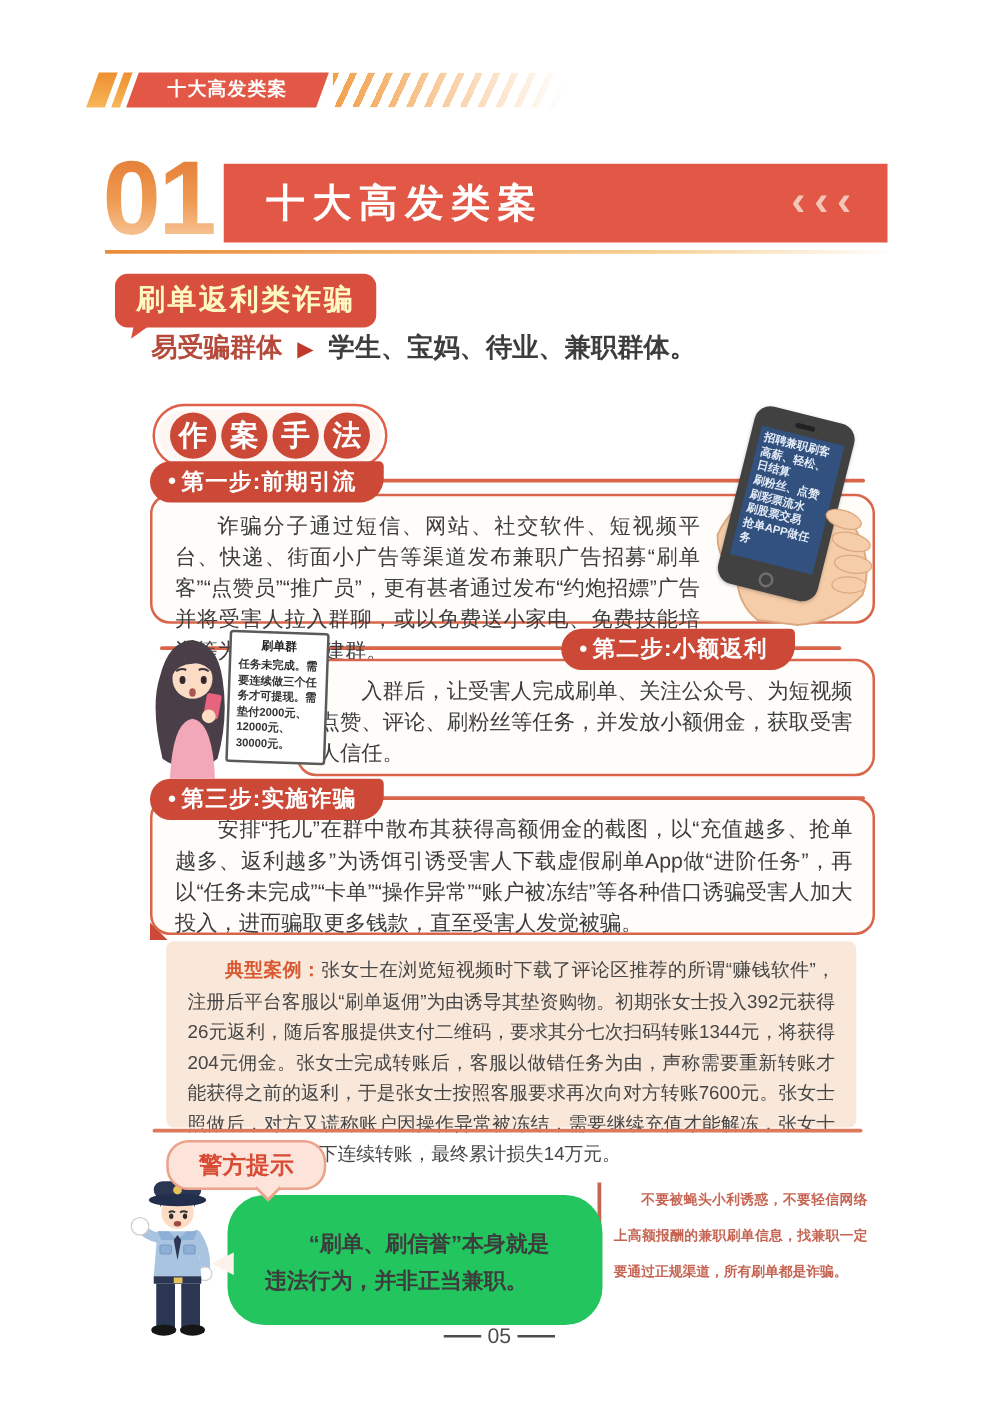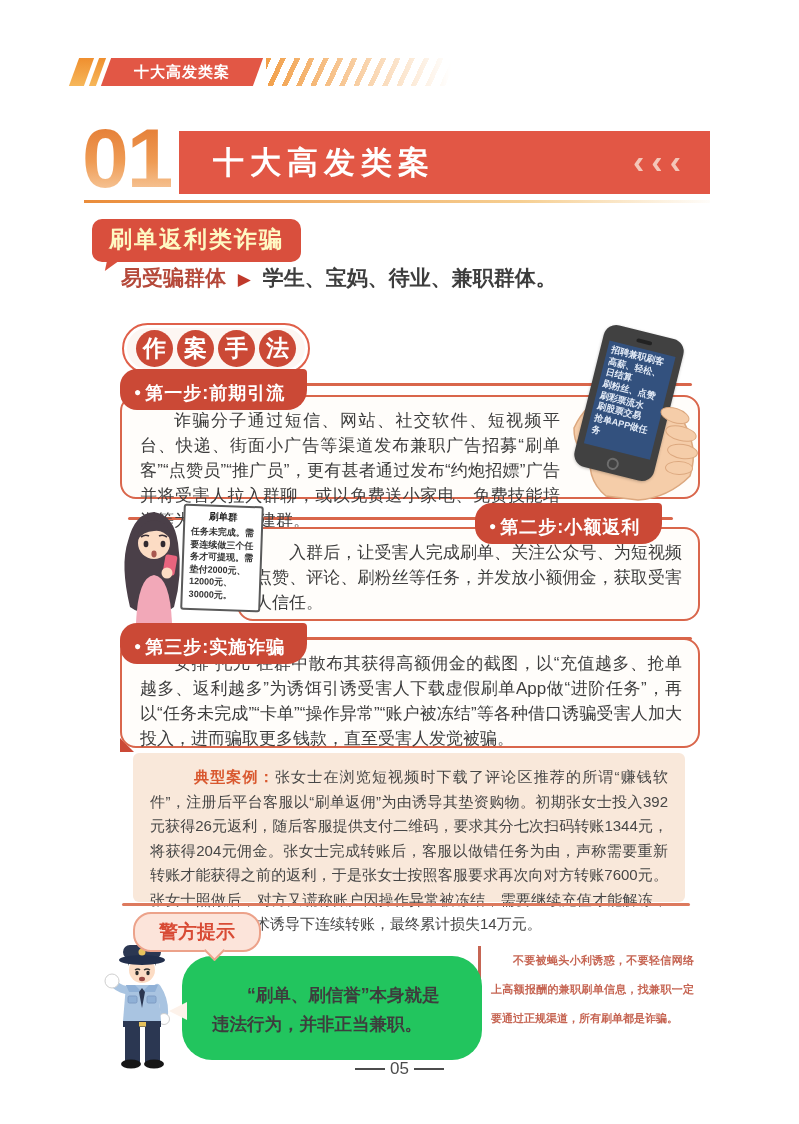--- a/index.html
+++ b/index.html
@@ -46,24 +46,24 @@
     border:2px solid #e0604a; border-radius:27px; padding:5px 12px; box-shadow:0 0 0 3px #fff inset; }
   .method-pill .c { width:37px; height:37px; border-radius:50%; background:#cb4936; color:#fff;
     font-size:23px; font-weight:bold; display:flex; align-items:center; justify-content:center; }
 
   
   .step-line { position:absolute; height:3px; background:#d9664b; border-radius:2px; z-index:1; }
   .sl1 { left:140px; top:383px; width:552px; }
   .sl2 { left:128px; top:517px; width:545px; }
   .sl3 { left:140px; top:637px; width:552px; }
   .step-pill { position:absolute; z-index:3; background:#cb4936; color:#fff; font-size:18px; font-weight:bold;
-    padding:12px 22px 5px 14px; border-radius:17px 4px 20px 17px; letter-spacing:1px; }
+    padding:4px 22px 5px 14px; border-radius:17px 4px 20px 17px; letter-spacing:1px; }
   .step-pill .b { font-size:12px; vertical-align:3px; margin-right:3px; }
   .sp1 { left:120px; top:369px; }
-  .sp2 { left:475px; top:503px;text-align:center; }
+  .sp2 { left:449px; top:503px;text-align:center; }
   .sp3 { left:120px; top:623px; }
   .step-box { position:absolute; z-index:2; background:#fffdfa; border:2.5px solid #d9664b; border-radius:16px; }
   .sb1 { left:120px; top:395px; width:580px; height:104px; }
   .sb2 { left:237px; top:527px; width:463px; height:94px; }
   .sb3 { left:120px; top:638px; width:580px; height:110px; }
   .step-box p { color:#3d3d3d; font-size:17px; line-height:25px; text-indent:2em; text-align:justify; }
   .sb1 p { margin:11px 16px 0 18px; width:420px; }
   .sb2 p { margin:11px 16px 0 16px; }
   .sb3 p { margin:11px 16px 0 18px; }
 
@@ -86,21 +86,21 @@
   .note .nt { font-size:9.5px; font-weight:bold; text-align:center; color:#222; margin-bottom:2px; }
   .note .nb { font-size:9px; line-height:1.4; color:#333; font-weight:bold; }
 
   
   .case-corner { position:absolute; left:120px; top:738px; width:0; height:0;
     border-bottom:14px solid #cb4936; border-right:14px solid transparent; }
   .case-box { position:absolute; left:133px; top:753px; width:552px; height:149px; background:#f9e8da;
     border-radius:6px; }
   .case-box p { margin:12px 17px 0 17px; font-size:15px; line-height:24.5px; color:#464646;
     text-indent:2em; text-align:justify; }
-  .case-label { color:#d9582f; font-weight:bold;margin-left:14px; }
+  .case-label { color:#d9582f; font-weight:bold; }
 
   
   .divider { position:absolute; left:122px; top:903px; width:568px; height:3px; background:#dd7a5e; border-radius:3px; }
   .tip-bubble { position:absolute; left:133px; top:912px; background:#fce4da; border:2px solid #eca28a;
     border-radius:18px; color:#d84b35; font-size:19px; font-weight:bold; padding:5px 24px; z-index:3; }
   .tip-bubble::after { content:""; position:absolute; left:58%; bottom:-8px; width:13px; height:13px;
     background:#fce4da; border-right:2px solid #eca28a; border-bottom:2px solid #eca28a; transform:rotate(45deg); }
   .police-illus { position:absolute; left:95px; top:932px; width:95px; height:140px; z-index:2; }
   .speech-bubble { position:absolute; left:182px; top:956px; width:300px; height:104px; background:#22c55e;
     border-radius:30px; z-index:1; }

